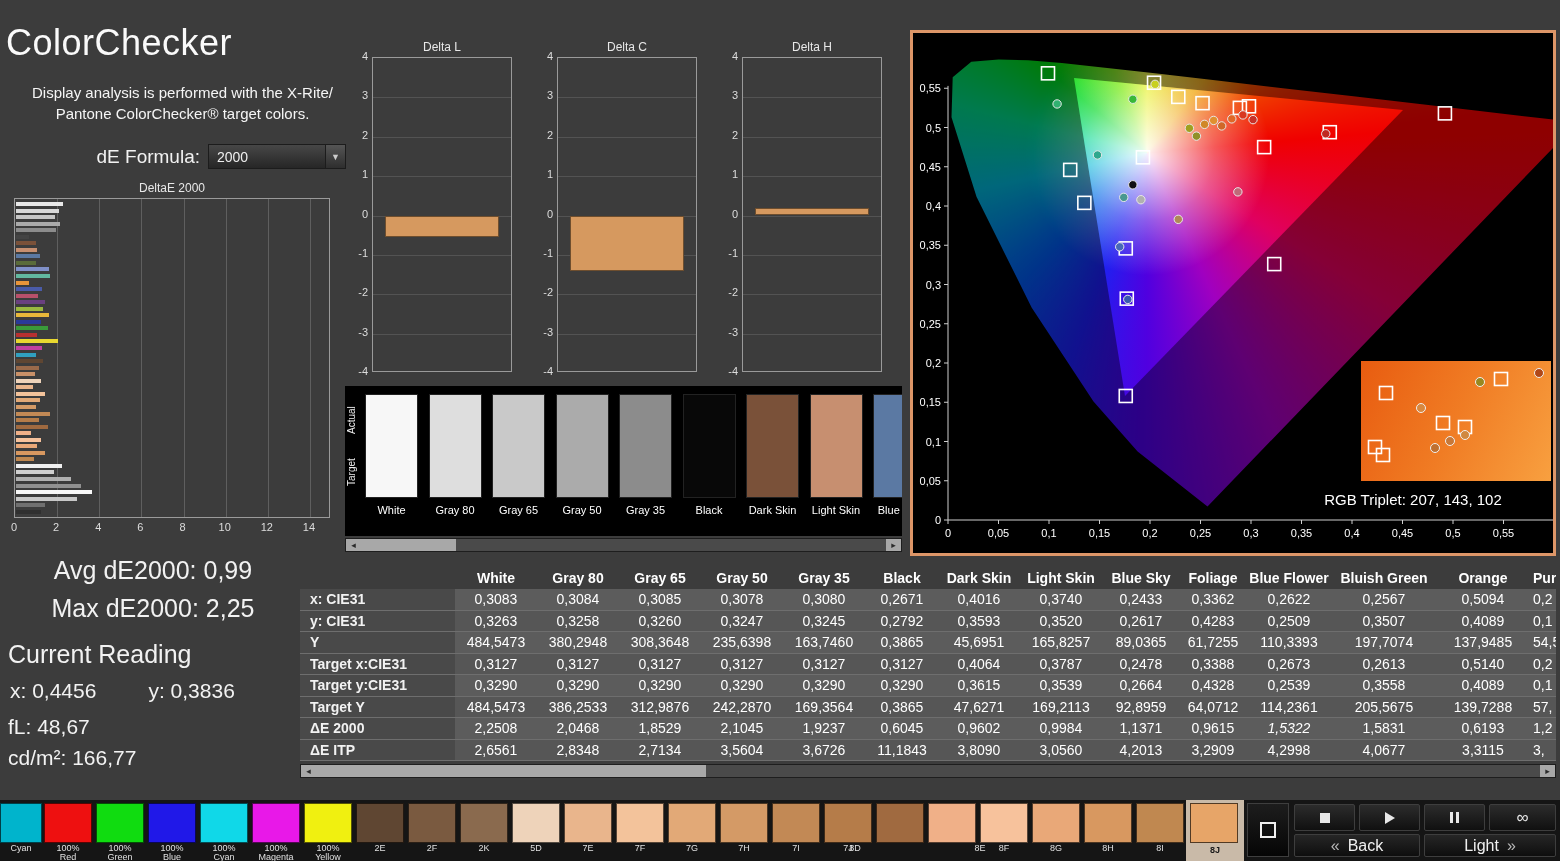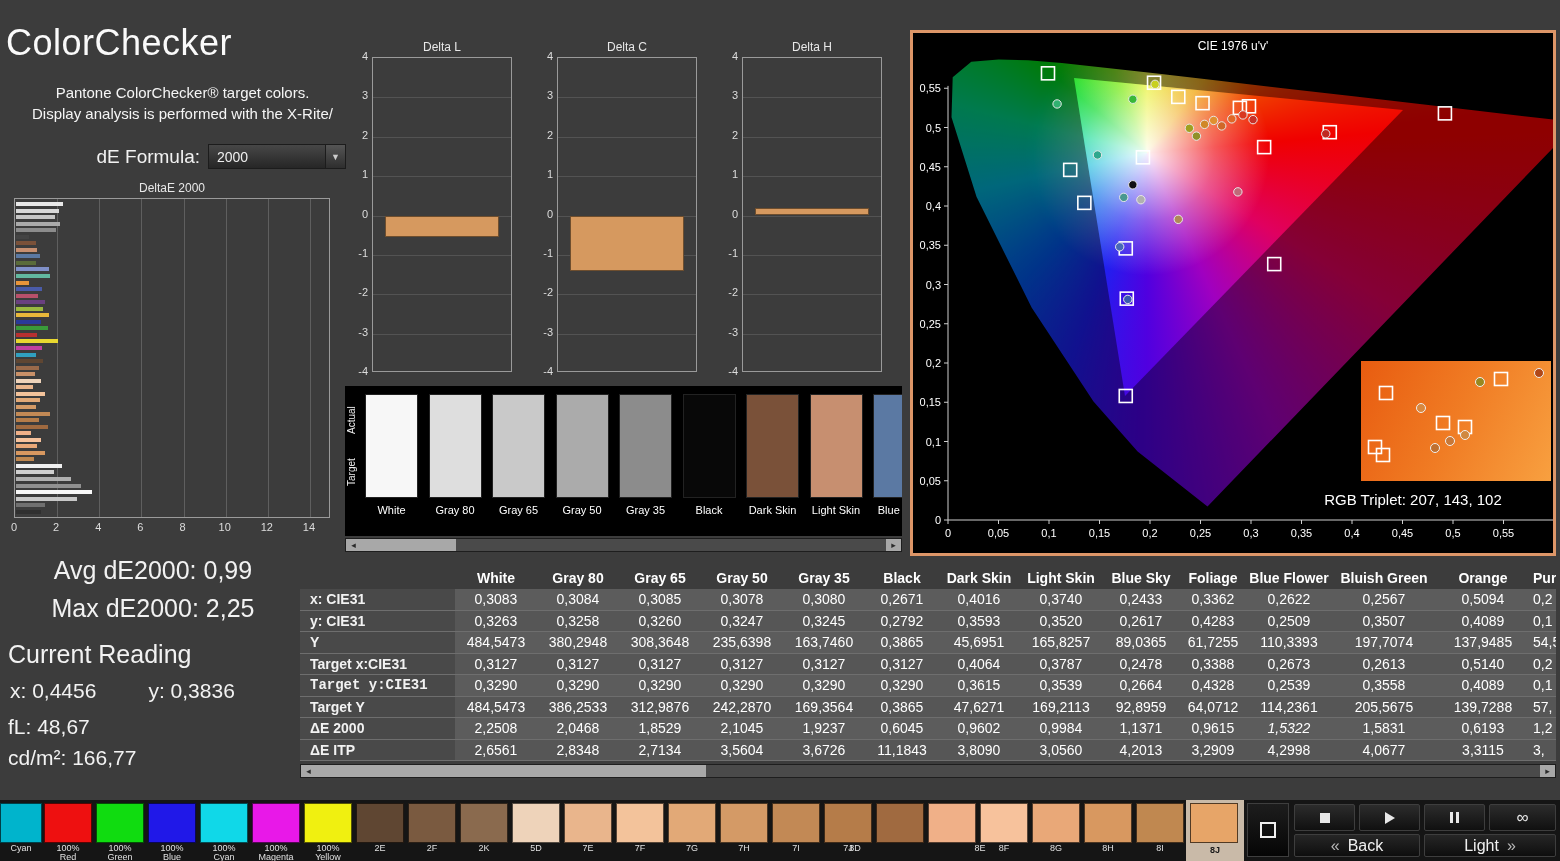--- a/index.html
+++ b/index.html
@@ -105,22 +105,22 @@
     border-radius:2px;display:flex;align-items:center;justify-content:center;font-size:16px;color:#f0f0f0;gap:8px}
   .chev{color:#b8b8b8}
 </style>
 </head>
 <body>
 
 <div id="app">
 
   <div id="page-title">ColorChecker</div>
   <div id="description">
+    <div>Display analysis is performed with the X-Rite/</div>
     <div>Pantone ColorChecker® target colors.</div>
-    <div>Display analysis is performed with the X-Rite/</div>
   </div>
   <div id="formula-label">dE Formula:</div>
   <div id="formula-dd">
     <span class="val">2000</span>
     <span class="caret">▼</span>
   </div>
 
   <div id="de-title">DeltaE 2000</div>
   <div id="de-frame">
       <div class="vgrid" style="left: 42px;"></div>
@@ -383,21 +383,20 @@
         <circle cx="219.82999999999998" cy="151.805" r="4.2" fill="#111111" stroke="#e8e8e8" stroke-width="1"></circle>
         <circle cx="227.91" cy="166.72000000000003" r="4.2" fill="#b0b0b0" stroke="#e8e8e8" stroke-width="1"></circle>
         <circle cx="210.73999999999998" cy="164.365" r="4.2" fill="#489890" stroke="#e8e8e8" stroke-width="1"></circle>
         <circle cx="265.28" cy="186.34499999999997" r="4.2" fill="#b08858" stroke="#e8e8e8" stroke-width="1"></circle>
         <circle cx="324.87" cy="158.87" r="4.2" fill="#c06878" stroke="#e8e8e8" stroke-width="1"></circle>
         <circle cx="206.70000000000002" cy="213.82" r="4.2" fill="#4868b8" stroke="#e8e8e8" stroke-width="1"></circle>
         <circle cx="214.78" cy="266.41499999999996" r="4.2" fill="#3858b0" stroke="#e8e8e8" stroke-width="1"></circle>
         <circle cx="242.04999999999998" cy="51.32499999999999" r="4.2" fill="#c8d020" stroke="#e8e8e8" stroke-width="1"></circle>
         <circle cx="144.07999999999998" cy="70.94999999999999" r="4.2" fill="#30b070" stroke="#e8e8e8" stroke-width="1"></circle>
       </svg>
-    <div class="cie-title">CIE 1976 u'v'</div>
     <div id="cie-inset">
       <svg id="inset-svg" width="190" height="120">
           <rect x="18.5" y="25.5" width="13" height="13" fill="none" stroke="#fff" stroke-width="1.6"></rect>
           <rect x="133.5" y="11.5" width="13" height="13" fill="none" stroke="#fff" stroke-width="1.6"></rect>
           <rect x="97.5" y="59.5" width="13" height="13" fill="none" stroke="#fff" stroke-width="1.6"></rect>
           <rect x="75.5" y="55.5" width="13" height="13" fill="none" stroke="#fff" stroke-width="1.6"></rect>
           <rect x="7.5" y="79.5" width="13" height="13" fill="none" stroke="#fff" stroke-width="1.6"></rect>
           <rect x="15.5" y="87.5" width="13" height="13" fill="none" stroke="#fff" stroke-width="1.6"></rect>
           <circle cx="119" cy="21" r="4.5" fill="#988820" stroke="#f0f0f0" stroke-width="1"></circle>
           <circle cx="178" cy="12" r="4.5" fill="#b04818" stroke="#f0f0f0" stroke-width="1"></circle>
@@ -491,21 +490,21 @@
           <div class="td" style="width: 80px;">0,4064</div>
           <div class="td" style="width: 84px;">0,3787</div>
           <div class="td" style="width: 76px;">0,2478</div>
           <div class="td" style="width: 68px;">0,3388</div>
           <div class="td" style="width: 84px;">0,2673</div>
           <div class="td" style="width: 106px;">0,2613</div>
           <div class="td" style="width: 92px;">0,5140</div>
           <div class="td cut" style="width: 60px;">0,2</div>
         </div>
         <div class="tr">
-          <div class="tl" style="width: 155px; font-family: Liberation Mono, monospace;">Target y:CIE31</div>
+          <div class="tl" style="width: 155px;">Target y:CIE31</div>
           <div class="td" style="width: 82px;">0,3290</div>
           <div class="td" style="width: 82px;">0,3290</div>
           <div class="td" style="width: 82px;">0,3290</div>
           <div class="td" style="width: 82px;">0,3290</div>
           <div class="td" style="width: 82px;">0,3290</div>
           <div class="td" style="width: 74px;">0,3290</div>
           <div class="td" style="width: 80px;">0,3615</div>
           <div class="td" style="width: 84px;">0,3539</div>
           <div class="td" style="width: 76px;">0,2664</div>
           <div class="td" style="width: 68px;">0,4328</div>

